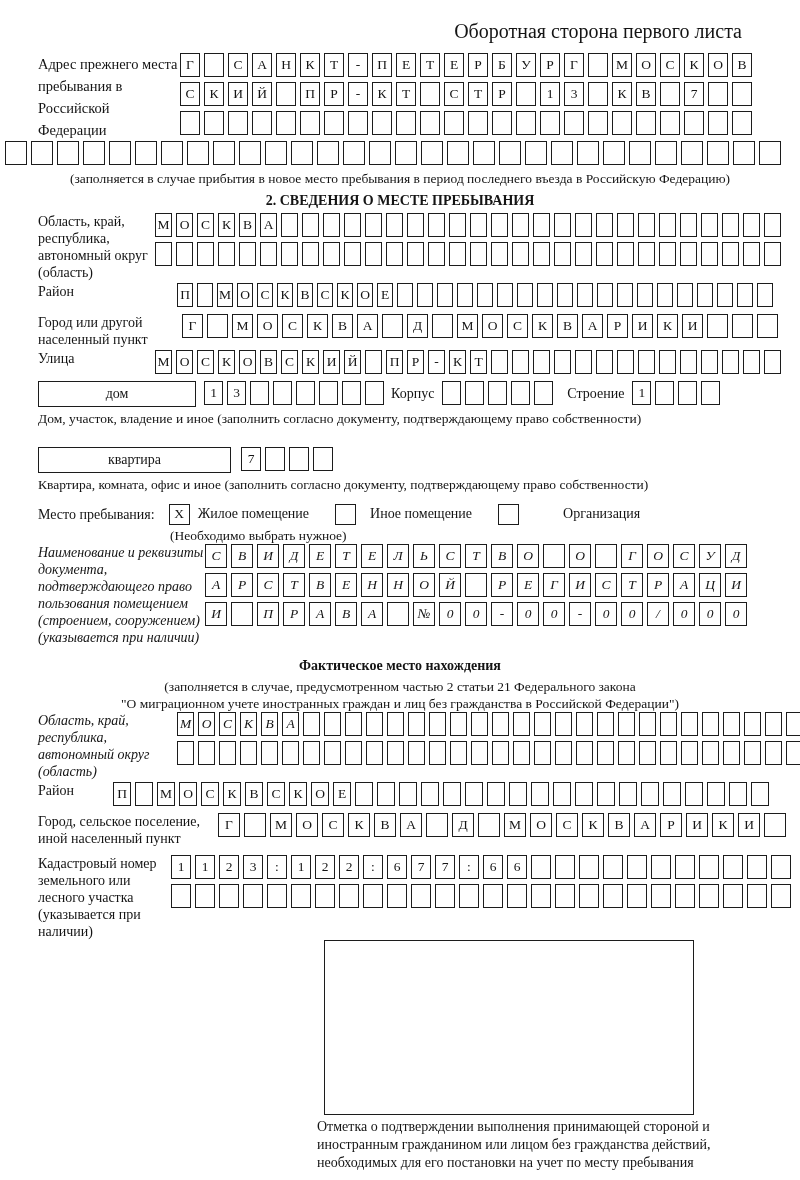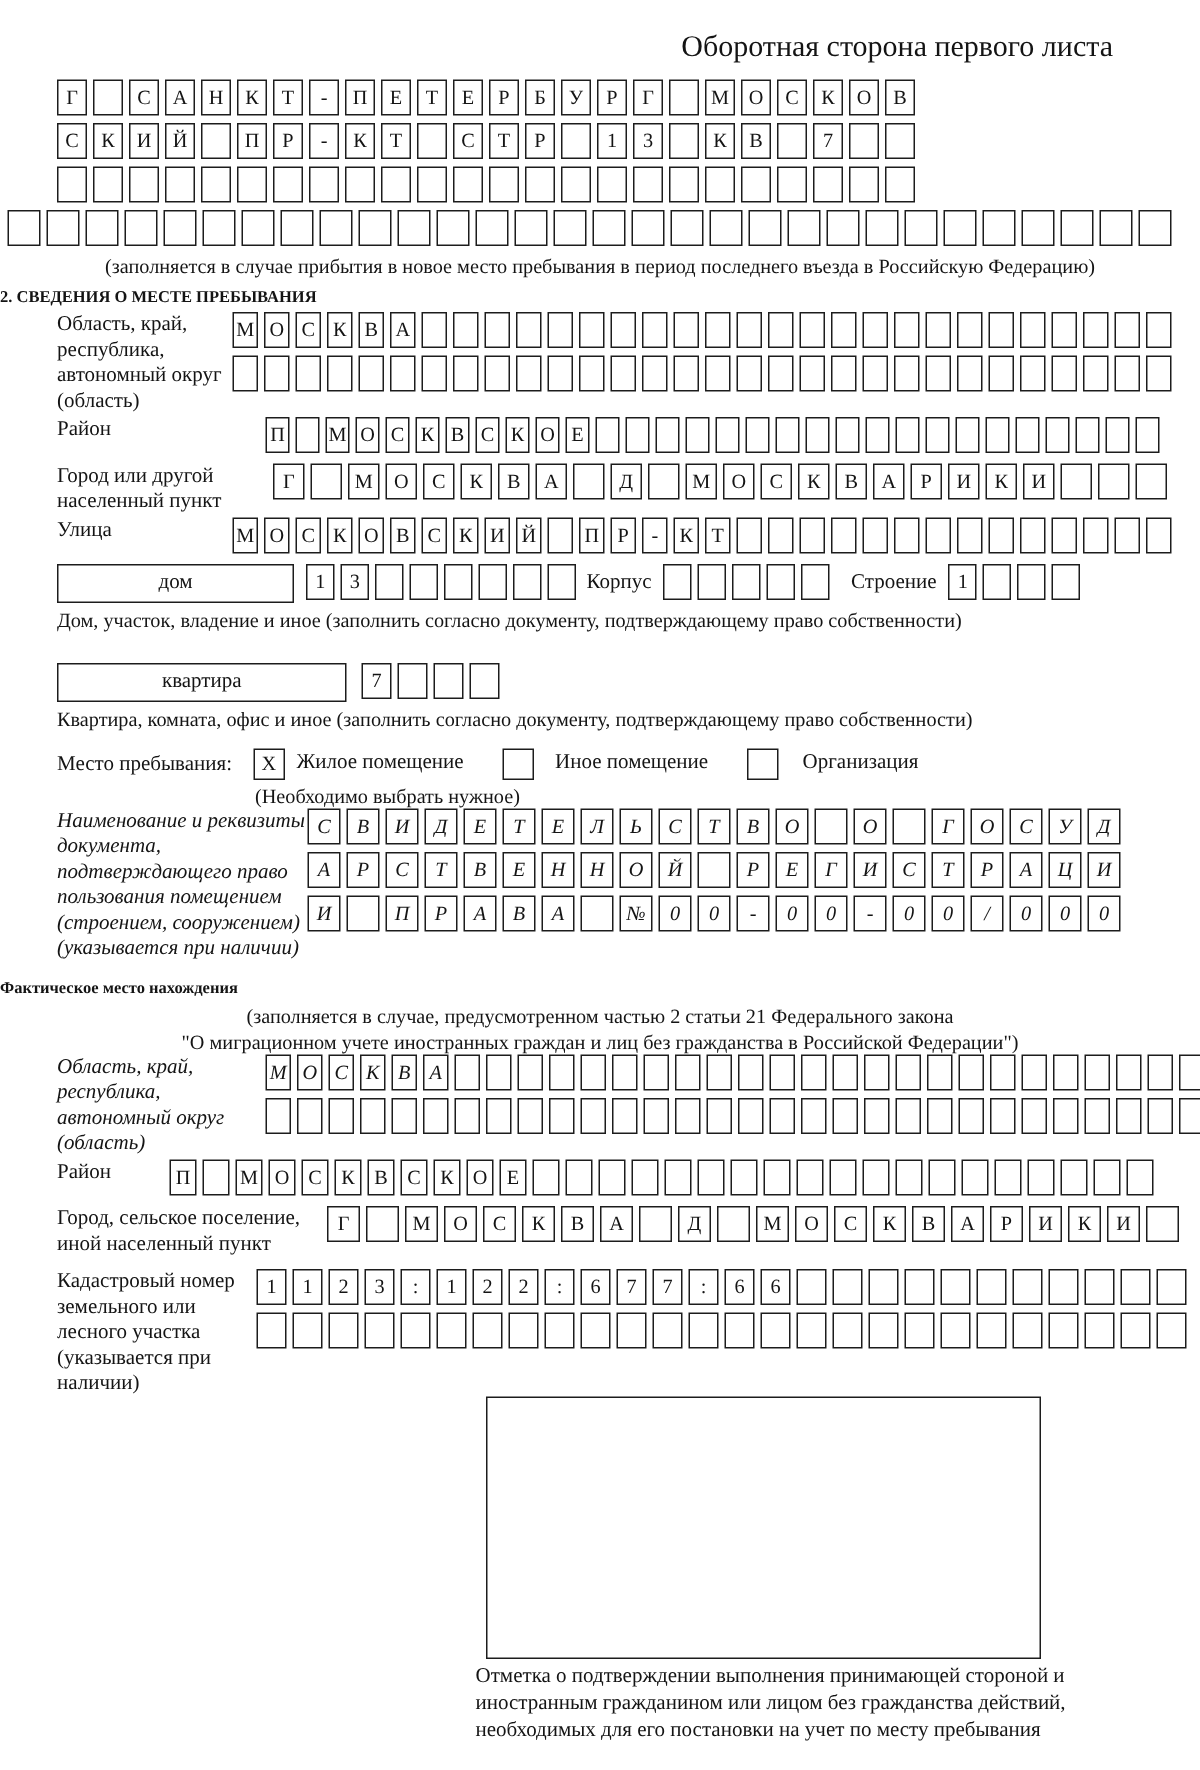--- a/index.html
+++ b/index.html
@@ -5,21 +5,21 @@
   html,body{margin:0;padding:0;background:#fff;}
   body{width:800px;height:1180px;overflow:hidden;color:#141414;
        font-family:"Liberation Serif","DejaVu Serif",serif;}
   .page{position:relative;width:800px;height:1180px;box-sizing:border-box;padding-top:20px;}
   .note{text-align:right;padding-right:58px;font-size:20px;}
   .block{margin-left:38px;}
   .row{display:flex;align-items:flex-start;}
   .label{font-size:14px;line-height:17px;flex:none;}
   .caption{font-size:13.5px;line-height:17px;}
   .center{text-align:center;}
-  .sec-title{font-weight:bold;font-size:11px;text-align:left;margin:6px 0 4px 0;}
+  .sec-title{font-weight:bold;font-size:14px;text-align:center;margin:6px 0 4px 0;}
   .cellrow{display:flex;gap:4px;margin-bottom:5px;--cw:17px;flex:none;}
   .cell{box-sizing:border-box;flex:none;width:var(--cw);height:24px;border:1.7px solid #1c1c1c;
         display:flex;align-items:center;justify-content:center;font-size:13.5px;background:#fff;}
   
   .addr-cells{--cw:20px;}
   .full-cells{--cw:22px;margin-left:5px;}
   .s30{--cw:17px;}
   .raion-cells{--cw:16px;}
   .gorod-cells{--cw:21px;}
   .dom-cells,.korpus-cells,.str-cells{--cw:19px;}
@@ -53,20 +53,21 @@
   .mt2{margin-top:2px;} .mt4{margin-top:20px;} .mt6{margin-top:0;font-style:italic;} .mt8{margin-top:8px;} .mt10{margin-top:10px;}
 </style>
 </head>
 <body>
 
 <div class="page">
 
   <div class="note">Оборотная сторона первого листа</div>
 
   <div class="block row mt10">
+    <div class="label addr-label">Адрес прежнего места пребывания в Российской Федерации</div>
     <div>
       <div class="cellrow addr-cells">
           <span class="cell">Г</span>
           <span class="cell"></span>
           <span class="cell">С</span>
           <span class="cell">А</span>
           <span class="cell">Н</span>
           <span class="cell">К</span>
           <span class="cell">Т</span>
           <span class="cell">-</span>
@@ -390,21 +391,21 @@
   </div>
   <div class="block caption">Квартира, комната, офис и иное (заполнить согласно документу, подтверждающему право собственности)</div>
 
   <div class="block stay-row">
     <span class="label" style="width:auto">Место пребывания:</span>
     <span class="checkbox" style="margin-left:14px">X</span>
     <span class="inline-label" style="margin-left:8px">Жилое помещение</span>
     <span class="checkbox" style="margin-left:26px"></span>
     <span class="inline-label" style="margin-left:14px">Иное помещение</span>
     <span class="checkbox" style="margin-left:26px"></span>
-    <span class="inline-label" style="margin-left:16px">Организация</span>
+    <span class="inline-label" style="margin-left:44px">Организация</span>
   </div>
   <div class="block caption" style="margin-left:170px">(Необходимо выбрать нужное)</div>
 
   <div class="block row mt6">
     <div class="label doc-label">Наименование и реквизиты документа, подтверждающего право пользования помещением (строением, сооружением) (указывается при наличии)</div>
     <div>
       <div class="cellrow doc-cells">
           <span class="cell">С</span>
           <span class="cell">В</span>
           <span class="cell">И</span>

